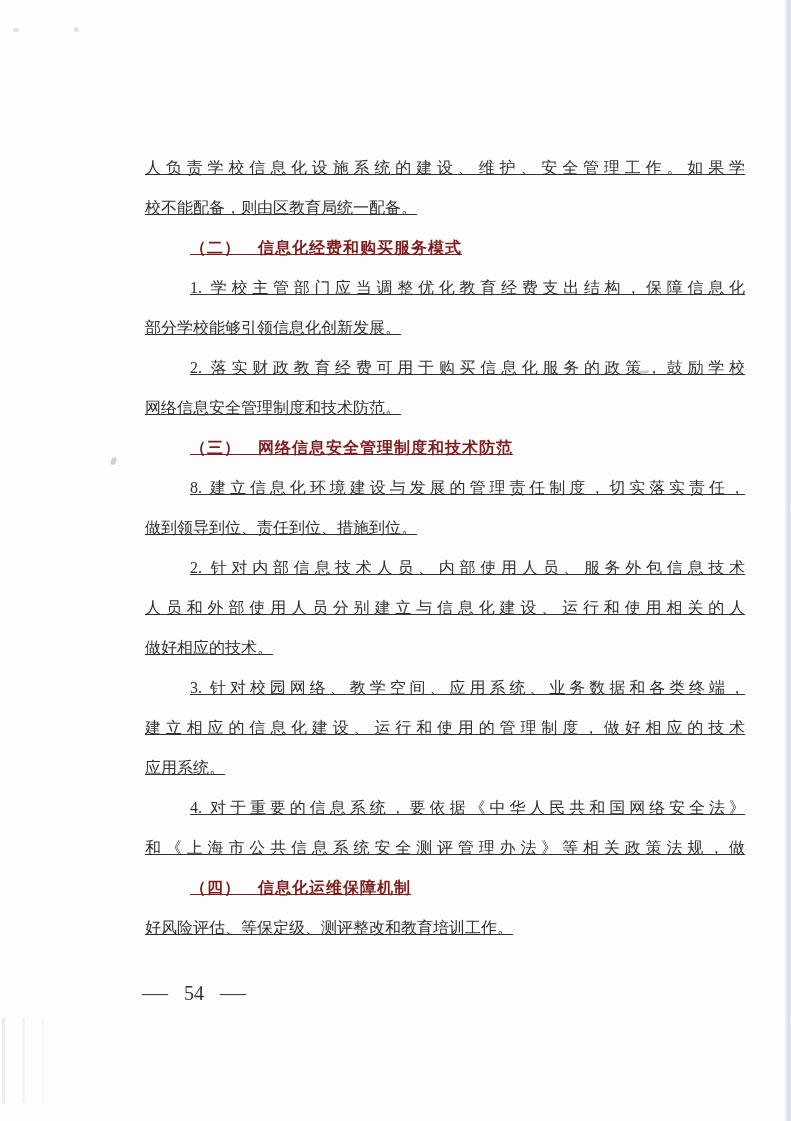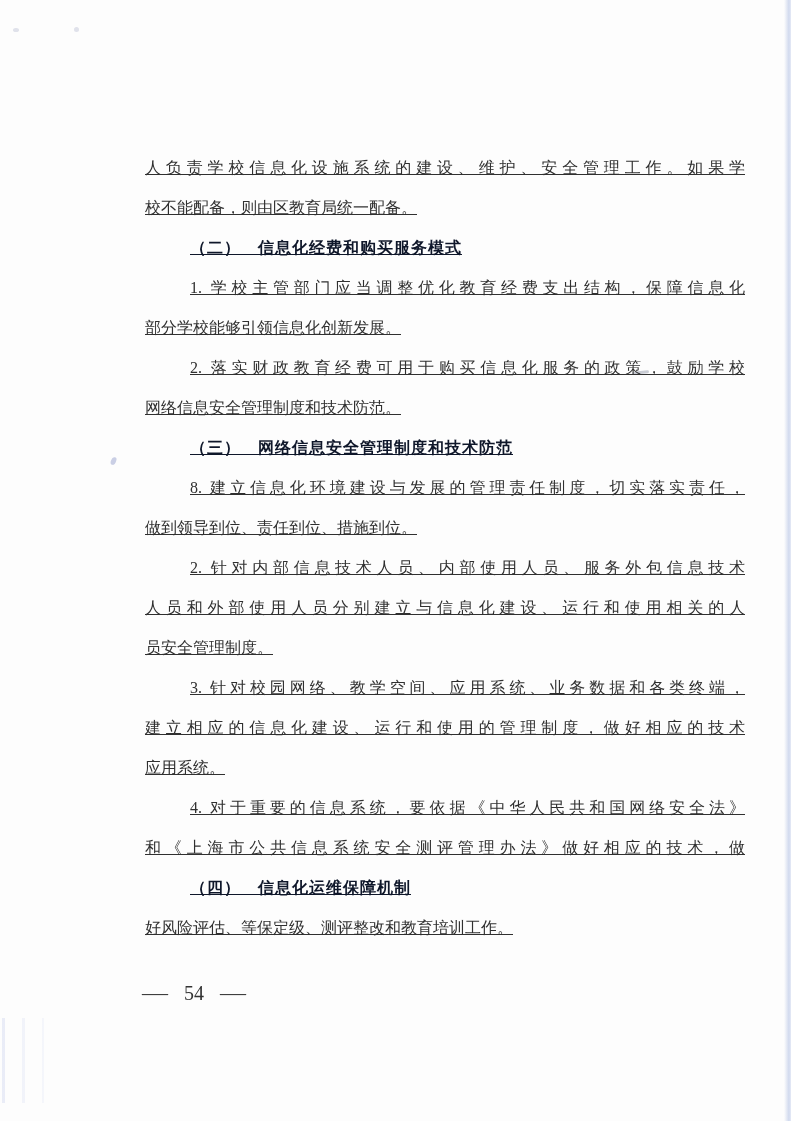--- a/index.html
+++ b/index.html
@@ -33,21 +33,21 @@
   .line.justify {
     white-space: normal;
     text-align: justify;
     text-align-last: justify;
   }
   .line.indent {
     text-indent: 45px;
   }
   .line.heading {
     font-weight: 700;
-    color: #0f172a;
+    color: #7f1d1d;
     letter-spacing: 1px;
   }
   .footer {
     position: absolute;
     left: 145px;
     top: 982px;
     display: flex;
     align-items: center;
     gap: 19px;
     font-size: 20px;
@@ -127,26 +127,26 @@
       <div class="line indent heading">（二）　信息化经费和购买服务模式</div>
       <div class="line justify indent">1. 学校主管部门应当调整优化教育经费支出结构，保障信息化</div>
       <div class="line">部分学校能够引领信息化创新发展。</div>
       <div class="line justify indent">2. 落实财政教育经费可用于购买信息化服务的政策，鼓励学校</div>
       <div class="line">网络信息安全管理制度和技术防范。</div>
       <div class="line indent heading">（三）　网络信息安全管理制度和技术防范</div>
       <div class="line justify indent">8. 建立信息化环境建设与发展的管理责任制度，切实落实责任，</div>
       <div class="line">做到领导到位、责任到位、措施到位。</div>
       <div class="line justify indent">2. 针对内部信息技术人员、内部使用人员、服务外包信息技术</div>
       <div class="line justify">人员和外部使用人员分别建立与信息化建设、运行和使用相关的人</div>
-      <div class="line">员安全管理制度。</div>
+      <div class="line">做好相应的技术。</div>
       <div class="line justify indent">3. 针对校园网络、教学空间、应用系统、业务数据和各类终端，</div>
       <div class="line justify">建立相应的信息化建设、运行和使用的管理制度，做好相应的技术</div>
       <div class="line">应用系统。</div>
       <div class="line justify indent">4. 对于重要的信息系统，要依据《中华人民共和国网络安全法》</div>
-      <div class="line justify">和《上海市公共信息系统安全测评管理办法》做好相应的技术，做</div>
+      <div class="line justify">和《上海市公共信息系统安全测评管理办法》等相关政策法规，做</div>
       <div class="line indent heading">（四）　信息化运维保障机制</div>
       <div class="line">好风险评估、等保定级、测评整改和教育培训工作。</div>
     </div>
 
   <div class="footer">
     <span class="dash">—</span>
     <span>54</span>
     <span class="dash">—</span>
   </div>
 

